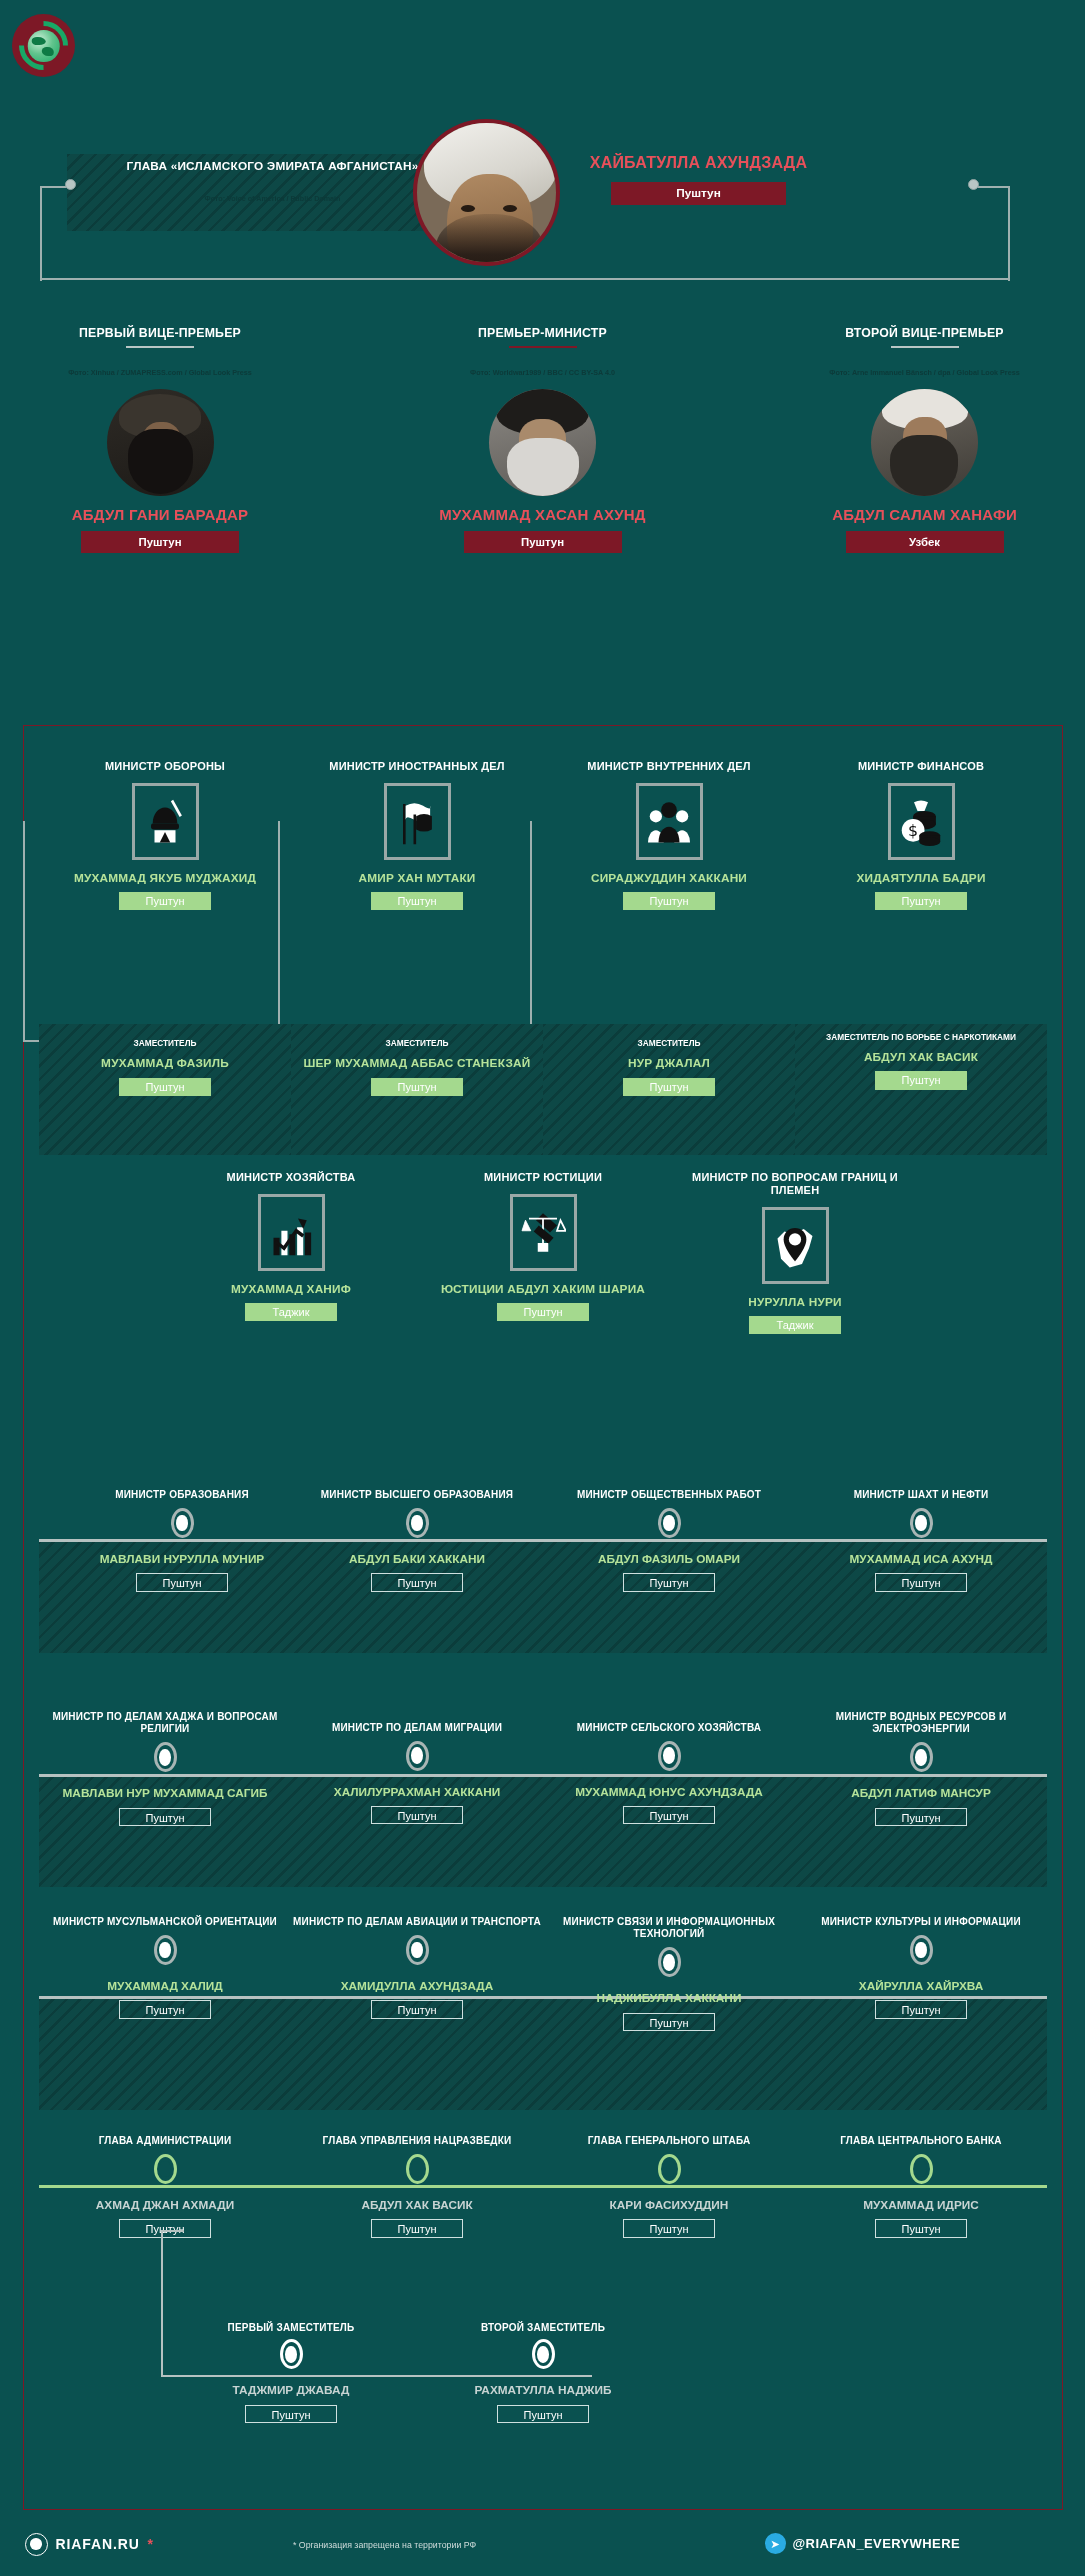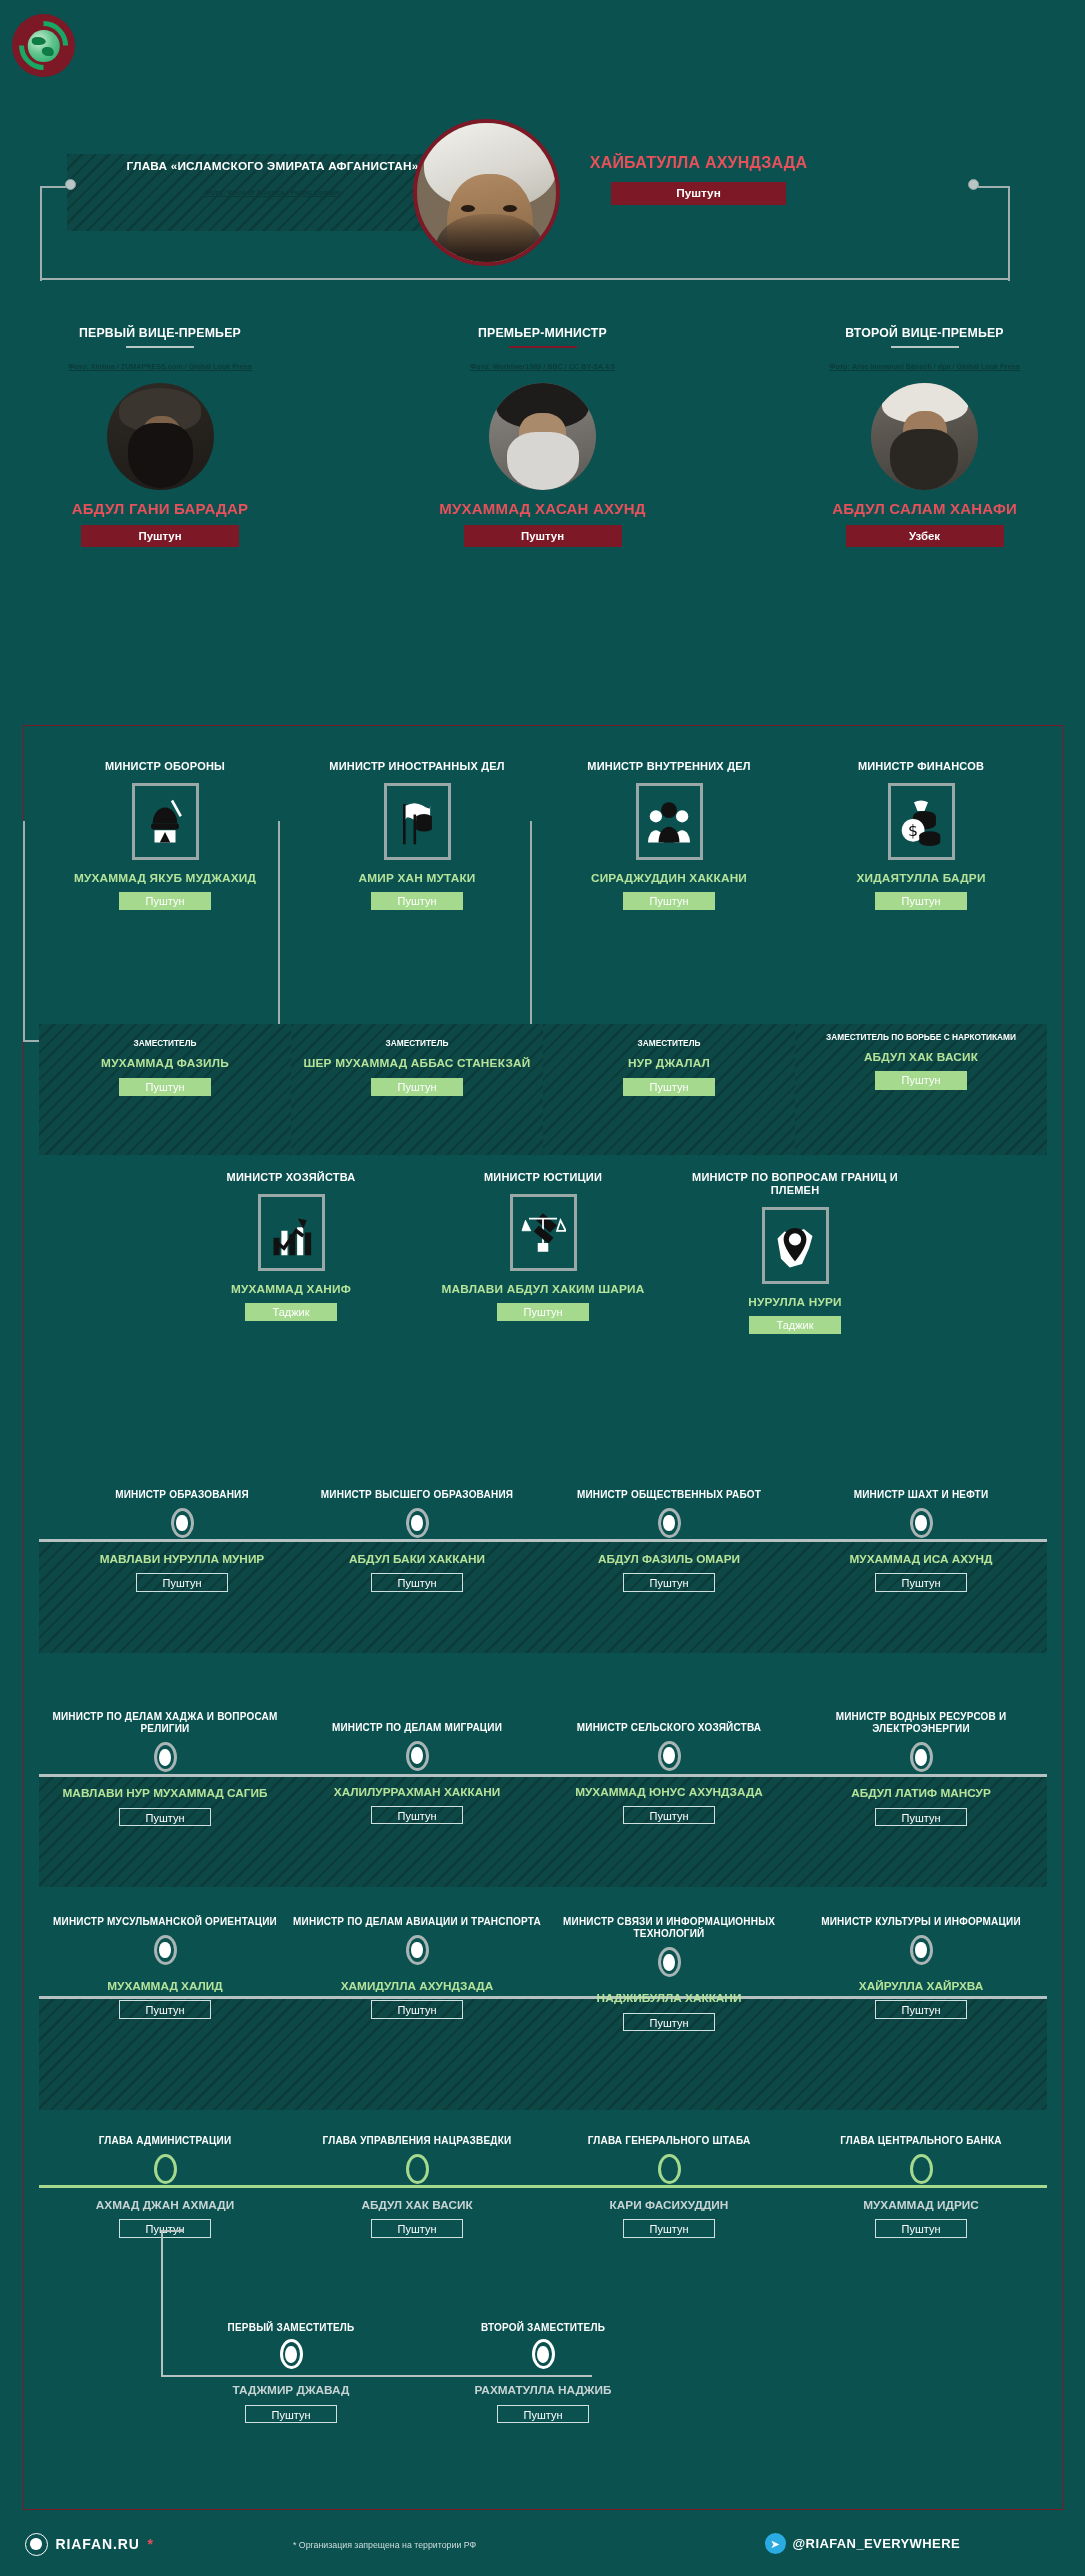--- a/index.html
+++ b/index.html
@@ -17,21 +17,21 @@
   .logo{position:absolute;left:12.3px;top:14px;width:63px;height:63px;border-radius:50%;background:#7d1826;display:flex;align-items:center;justify-content:center;}
   .logo .ring{width:49px;height:49px;border-radius:50%;border:5.3px solid #18a866;border-left-color:transparent;border-right-color:transparent;display:flex;align-items:center;justify-content:center;transform:rotate(45deg);}
   .logo .globe{width:31.5px;height:31.5px;border-radius:50%;background:radial-gradient(circle at 35% 32%,#cdf0d9 0%,#62c48d 45%,#18a866 100%);transform:rotate(-45deg);position:relative;overflow:hidden;}
   .logo .globe:before{content:"";position:absolute;left:4.4px;top:7px;width:14px;height:7.9px;background:#0e7a45;border-radius:40% 60% 50% 45%;}
   .logo .globe:after{content:"";position:absolute;left:14px;top:16.6px;width:12.3px;height:9.6px;background:#0e7a45;border-radius:45% 55% 40% 60%;}
 
   
   .hatch{background-color:#0d4846;
     background-image:repeating-linear-gradient(135deg,rgba(0,0,0,.16) 0 2.6px,transparent 2.6px 9.6px);}
   .role{font-size:11px;font-weight:bold;line-height:1.25;text-align:center;color:#fff;letter-spacing:0.2px;}
-  .credit{font-size:7.2px;line-height:1.3;text-align:center;color:#0c3a39;font-weight:bold;margin-top:14px;text-decoration:underline;}
+  .credit{font-size:7.2px;line-height:1.3;text-align:center;color:#0c3a39;font-weight:bold;margin-top:20px;}
   .pname{font-size:13.6px;font-weight:bold;line-height:1.18;text-align:center;color:#e8505a;letter-spacing:0.2px;}
   .ethn{display:block;margin:6.1px auto 0;width:123px;height:19px;line-height:19px;text-align:center;font-size:11px;font-weight:bold;color:#fff;background:#7d1826;}
   .rule{width:68px;height:2.6px;background:#b9c6c5;margin:4.4px auto 0;}
   .rule.red{background:#7d1826;}
 
   
   .leader-block{position:absolute;left:67px;top:154px;width:411px;height:77px;}
   .leader-block .role{padding-top:5.3px;font-size:11.8px;}
   .leader-photo{position:absolute;left:413px;top:119px;width:147px;height:147px;border-radius:50%;border:4.4px solid #7d1826;overflow:hidden;background:#7a6a58;}
   .ph-turban{position:absolute;left:7px;top:-5.2px;width:133px;height:91px;border-radius:50% 50% 45% 45%;background:linear-gradient(160deg,#f4f3ef 0%,#d8d6cf 60%,#bdbab0 100%);}
@@ -316,21 +316,21 @@
     <div class="icon-frame">
       <svg width="46" height="49" viewBox="0 0 52 56">
         <path d="M26 6 l16 14 l-8 8 l-16 -14 z" fill="#111"></path>
         <path d="M10 12 h32 M26 12 v34" stroke="#fff" stroke-width="2" fill="none"></path>
         <path d="M6 14 l-4 12 h10 z" fill="#fff" stroke="#fff" stroke-width="1"></path>
         <path d="M46 14 l-4 12 h10 z" fill="none" stroke="#fff" stroke-width="2"></path>
         <rect x="16" y="26" width="22" height="9" transform="rotate(40 27 30)" fill="#111"></rect>
         <rect x="20" y="40" width="12" height="10" fill="#fff"></rect>
       </svg>
     </div>
-    <div class="mname">МАВЛАВИ АБДУЛ ХАКИМ ШАРИА</div>
+    <div class="mname">ЮСТИЦИИ АБДУЛ ХАКИМ ШАРИА</div>
     <span class="eth-green">Пуштун</span>
   </div>
 
   <div class="mcol" style="left:669px;top:1171px">
     <div class="role">МИНИСТР ПО ВОПРОСАМ ГРАНИЦ И ПЛЕМЕН</div>
     <div class="icon-frame">
       <svg width="46" height="49" viewBox="0 0 52 56">
         <path d="M6 20 l8 -8 l10 3 l12 -6 l10 8 l-4 14 l-8 18 l-14 4 l-10 -10 z" fill="#fff"></path>
         <path d="M26 8 a13 13 0 0 1 13 13 c0 10 -13 25 -13 25 s-13 -15 -13 -25 a13 13 0 0 1 13 -13 z" fill="#111"></path>
         <circle cx="26" cy="21" r="7" fill="#fff"></circle>

